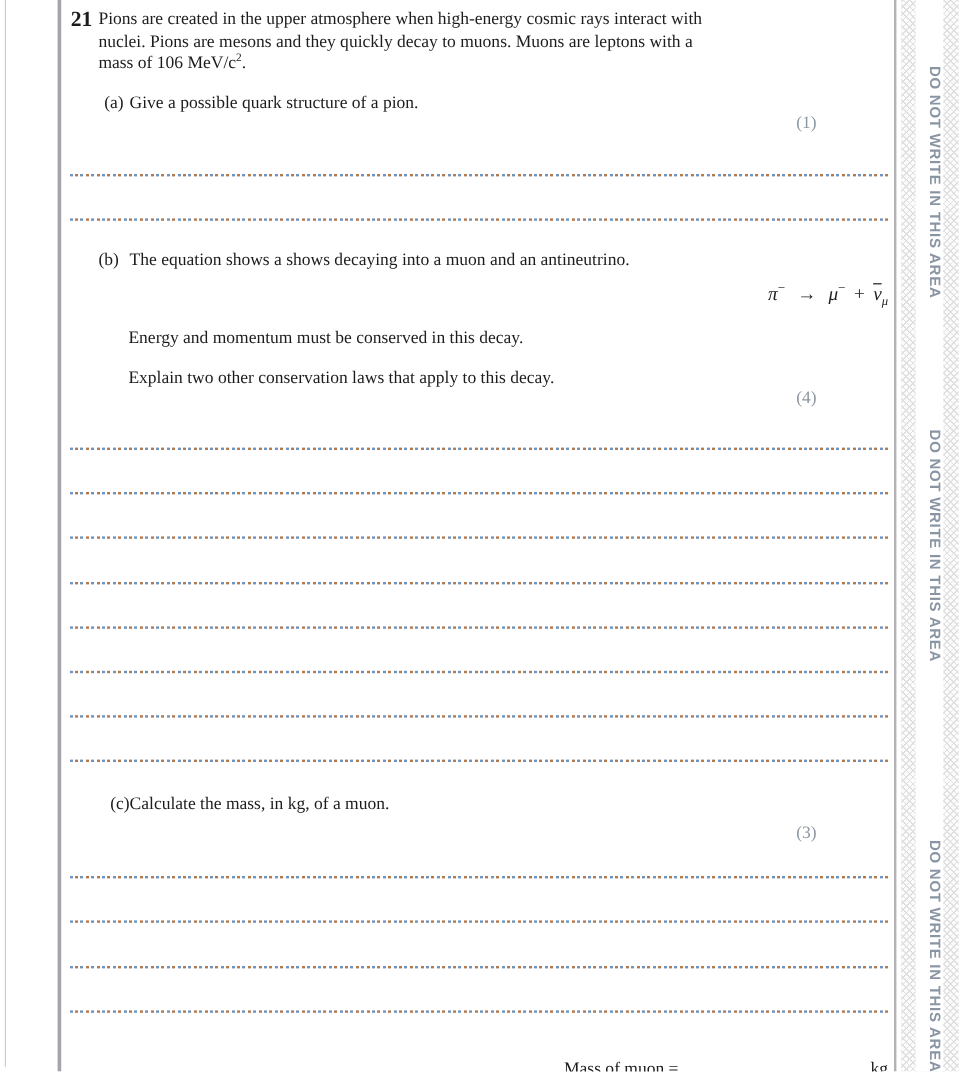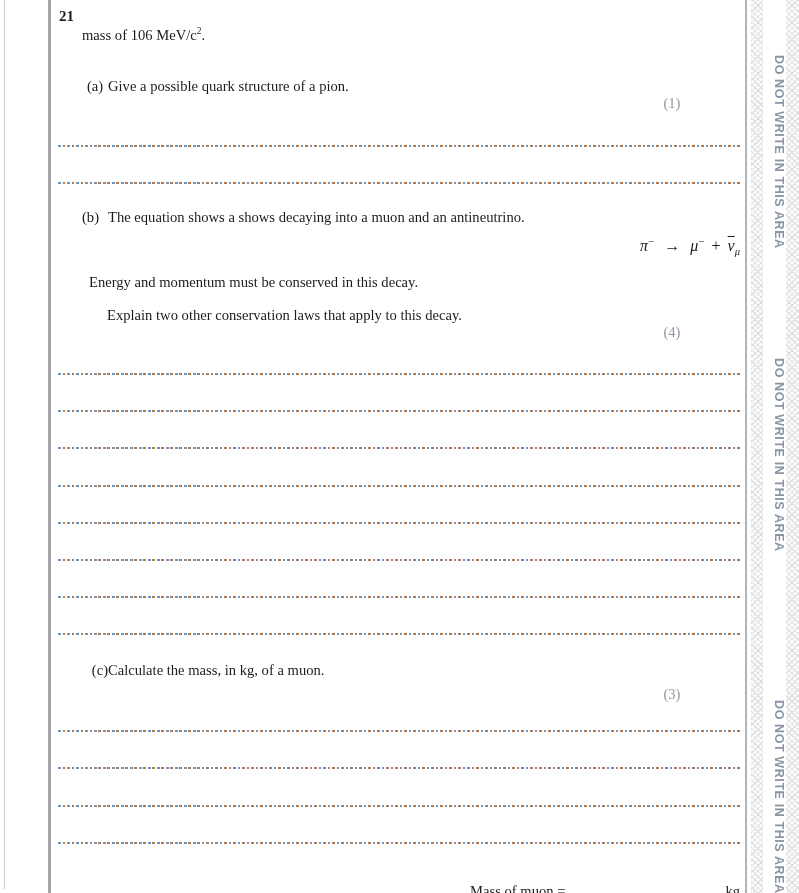--- a/index.html
+++ b/index.html
@@ -6,21 +6,21 @@
   body{
     width:799px;height:893px;position:relative;background:#ffffff;
     font-family:"Liberation Serif","DejaVu Serif",serif;color:#1c1c1c;
     overflow:hidden;
   }
   .abs{position:absolute;}
   
   .left-edge{left:4px;top:0;width:1px;height:889px;background:#cccccc;}
   .spine{left:48px;top:0;width:3px;height:893px;background:#a4a4aa;}
   
-  .qnum{left:59px;top:7px;font-weight:bold;font-size:15px;line-height:18.5px;}
+  .qnum{left:59px;top:7px;font-weight:bold;font-size:18px;line-height:18.5px;}
   .intro{left:82px;top:7px;width:580px;font-size:14.6px;line-height:18.5px;}
   .pre{white-space:pre-line;}
   .sup2{font-size:9.5px;vertical-align:super;line-height:0;}
   .part-row{font-size:14.6px;line-height:17px;}
   .part-label{display:inline-block;width:26px;}
   .marks{left:652px;width:40px;text-align:center;font-size:14.5px;color:#8d97a3;}
   
   .dline{
     left:58px;width:682px;height:1.6px;
     background-image:repeating-linear-gradient(90deg,
@@ -62,40 +62,41 @@
   }
 </style>
 </head>
 <body>
 
 <div class="abs left-edge"></div>
 <div class="abs spine"></div>
 
 <div class="abs qnum">21</div>
 <div class="abs intro">
-  <br>
+  <span class="pre">Pions are created in the upper atmosphere when high-energy cosmic rays interact with
+nuclei. Pions are mesons and they quickly decay to muons. Muons are leptons with a</span><br>
   <span><span>mass of 106 MeV/c</span><sup class="sup2">2</sup><span>.</span></span>
 </div>
 
 <div class="abs part-row" style="left:82px;top:78px;text-align:center;">
   <span class="part-label">(a)</span><span>Give a possible quark structure of a pion.</span>
 </div>
 <div class="abs marks" style="top:95px;">(1)</div>
 <div class="abs dline" style="top:145px;"></div>
 <div class="abs dline" style="top:182px;"></div>
 
 <div class="abs part-row" style="left:82px;top:209px;">
   <span class="part-label">(b)</span><span>The equation shows a shows decaying into a muon and an antineutrino.</span>
 </div>
 
 <div class="abs equation">
   <span class="greek">π</span><sup>−</sup><span class="arrow">→</span><span class="greek">μ</span><sup>−</sup><span class="plus">+</span><span class="greek ov">ν</span><sub class="gsub">μ</sub>
 </div>
 
-<div class="abs part-row" style="left:89px;top:274px;">Energy and momentum must be conserved in this decay.</div>
+<div class="abs part-row" style="left:107px;top:274px;">Energy and momentum must be conserved in this decay.</div>
 <div class="abs part-row" style="left:107px;top:307px;">Explain two other conservation laws that apply to this decay.</div>
 <div class="abs marks" style="top:324px;">(4)</div>
 
 <div class="abs dline" style="top:373px;"></div>
 <div class="abs dline" style="top:410px;"></div>
 <div class="abs dline" style="top:447px;"></div>
 <div class="abs dline" style="top:485px;"></div>
 <div class="abs dline" style="top:522px;"></div>
 <div class="abs dline" style="top:559px;"></div>
 <div class="abs dline" style="top:596px;"></div>

